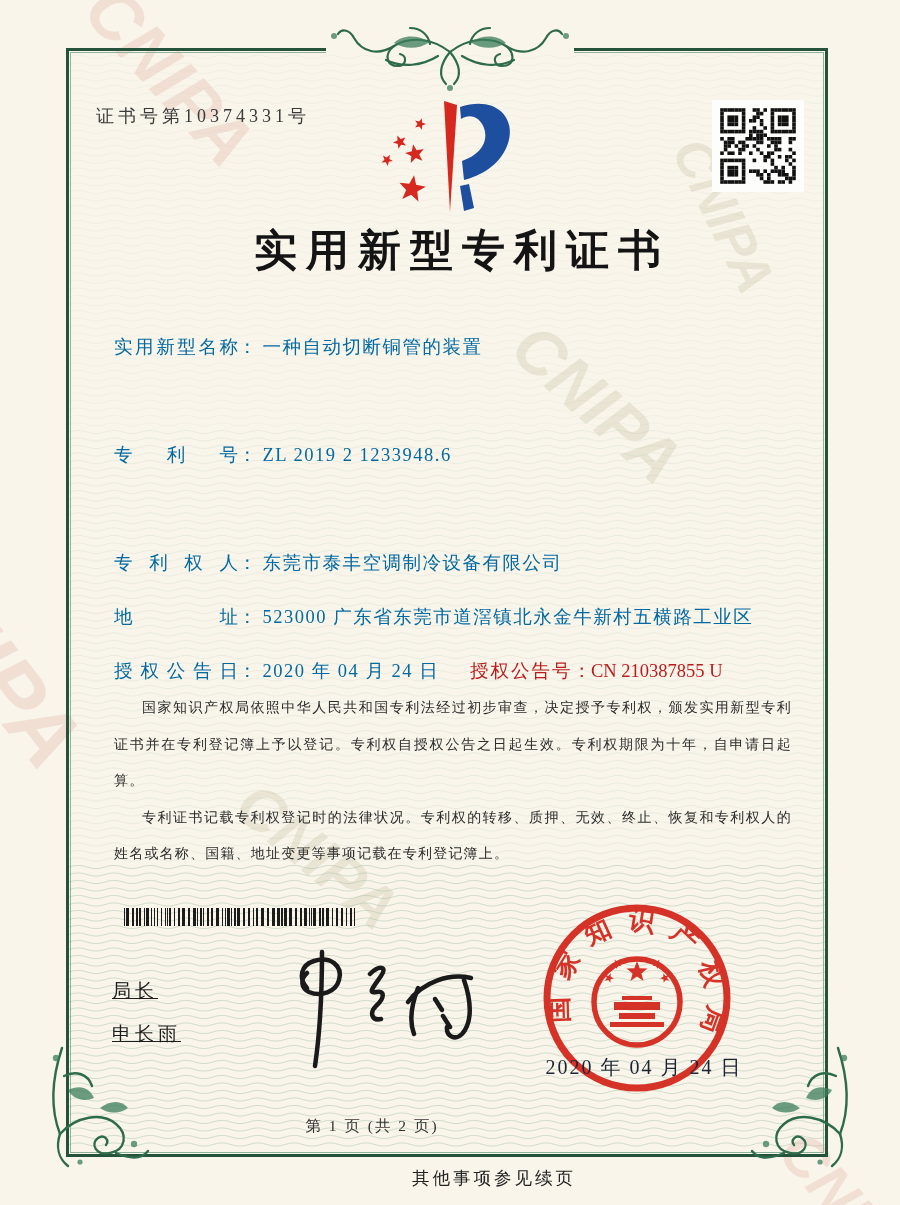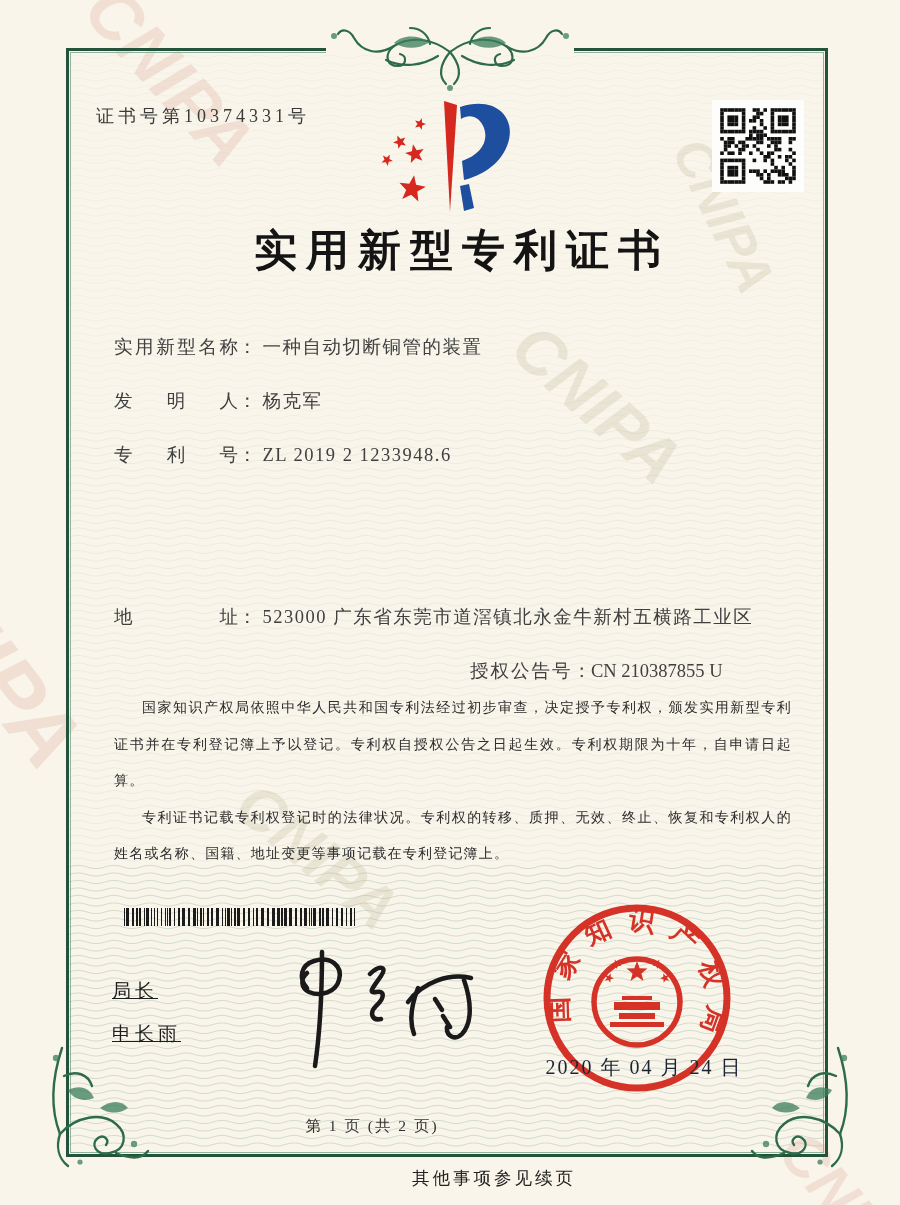--- a/index.html
+++ b/index.html
@@ -30,28 +30,28 @@
   .corner{position:absolute; width:120px; height:122px; z-index:4;}
   .corner-left{left:30px; top:1046px;}
   .corner-right{left:750px; top:1046px; transform:scaleX(-1);}
   
   .cert-no{position:absolute; left:96px; top:104px; font-size:18px; letter-spacing:4px;
            color:#3a3a3a; z-index:5;}
   .logo{position:absolute; left:374px; top:94px; width:152px; height:122px; z-index:5;}
   .qr{position:absolute; left:712px; top:100px; width:92px; height:92px; z-index:5;}
   .title{position:absolute; left:0; top:222px; width:900px; text-align:center;
          font-size:43px; font-weight:700; letter-spacing:9px; color:#141414; z-index:5;padding-left:12px;}
-  .row{position:absolute; left:114px; font-size:18.5px; color:#404040; z-index:5; white-space:nowrap;}
+  .row{position:absolute; left:114px; font-size:18.5px; color:#0369a1; z-index:5; white-space:nowrap;}
   .row .lab{display:inline-block; width:124px; text-align:justify; text-align-last:justify;
             vertical-align:bottom;}
   .row .sep{display:inline-block; margin-right:6px;}
   .row .val{letter-spacing:1.5px;}
   .r1{top:334px;} .r2{top:388px;} .r3{top:442px;} .r4{top:496px;}
   .r5{top:550px;} .r6{top:604px;} .r7{top:658px;}
-  .pair2{position:absolute; left:470px; top:658px; font-size:18.5px; color:#404040;
+  .pair2{position:absolute; left:470px; top:658px; font-size:18.5px; color:#b91c1c;
          z-index:5; white-space:nowrap;}
   .pair2 .lab2{letter-spacing:2px;}
   .body-text{position:absolute; left:114px; top:690px; width:678px; z-index:5;
              font-size:14px; line-height:36.5px; letter-spacing:1.2px;
              text-align:justify; color:#2c2c2c;}
   .body-text p{margin:0; text-indent:2em;}
   .barcode{position:absolute; left:124px; top:908px; width:232px; height:18px; z-index:5;}
   .director{position:absolute; left:112px; top:978px; z-index:5; font-size:19px;
             letter-spacing:4px; color:#1d1d1d;}
   .director div{margin-bottom:17px;text-decoration:underline;}
@@ -516,28 +516,31 @@
       <rect x="29.8" y="73.0" width="3.6" height="3.6" fill="#111"></rect>
       <rect x="29.8" y="76.6" width="3.6" height="3.6" fill="#111"></rect>
       <rect x="29.8" y="80.2" width="3.6" height="3.6" fill="#111"></rect>
     </svg>
 
   <div class="title">实用新型专利证书</div>
 
   <div class="row r1">
     <span class="lab">实用新型名称</span><span class="sep">：</span><span class="val">一种自动切断铜管的装置</span>
   </div>
-  <div class="row r2">
-    <span class="lab">发明人</span><span class="sep">：</span><span class="val">杨克军</span>
-  </div>
   <div class="row r3">
     <span class="lab">专利号</span><span class="sep">：</span><span class="val">ZL 2019 2 1233948.6</span>
   </div>
+  <div class="row r5">
+    <span class="lab">专利权人</span><span class="sep">：</span><span class="val">东莞市泰丰空调制冷设备有限公司</span>
+  </div>
   <div class="row r6">
     <span class="lab">地址</span><span class="sep">：</span><span class="val">523000 广东省东莞市道滘镇北永金牛新村五横路工业区</span>
+  </div>
+  <div class="row r7">
+    <span class="lab">授权公告日</span><span class="sep">：</span><span class="val">2020 年 04 月 24 日</span>
   </div>
   <div class="pair2">
     <span class="lab2">授权公告号</span><span class="sep">：</span><span class="val">CN 210387855 U</span>
   </div>
 
   <div class="body-text">
     <p>国家知识产权局依照中华人民共和国专利法经过初步审查，决定授予专利权，颁发实用新型专利证书并在专利登记簿上予以登记。专利权自授权公告之日起生效。专利权期限为十年，自申请日起算。</p>
     <p>专利证书记载专利权登记时的法律状况。专利权的转移、质押、无效、终止、恢复和专利权人的姓名或名称、国籍、地址变更等事项记载在专利登记簿上。</p>
   </div>
 

